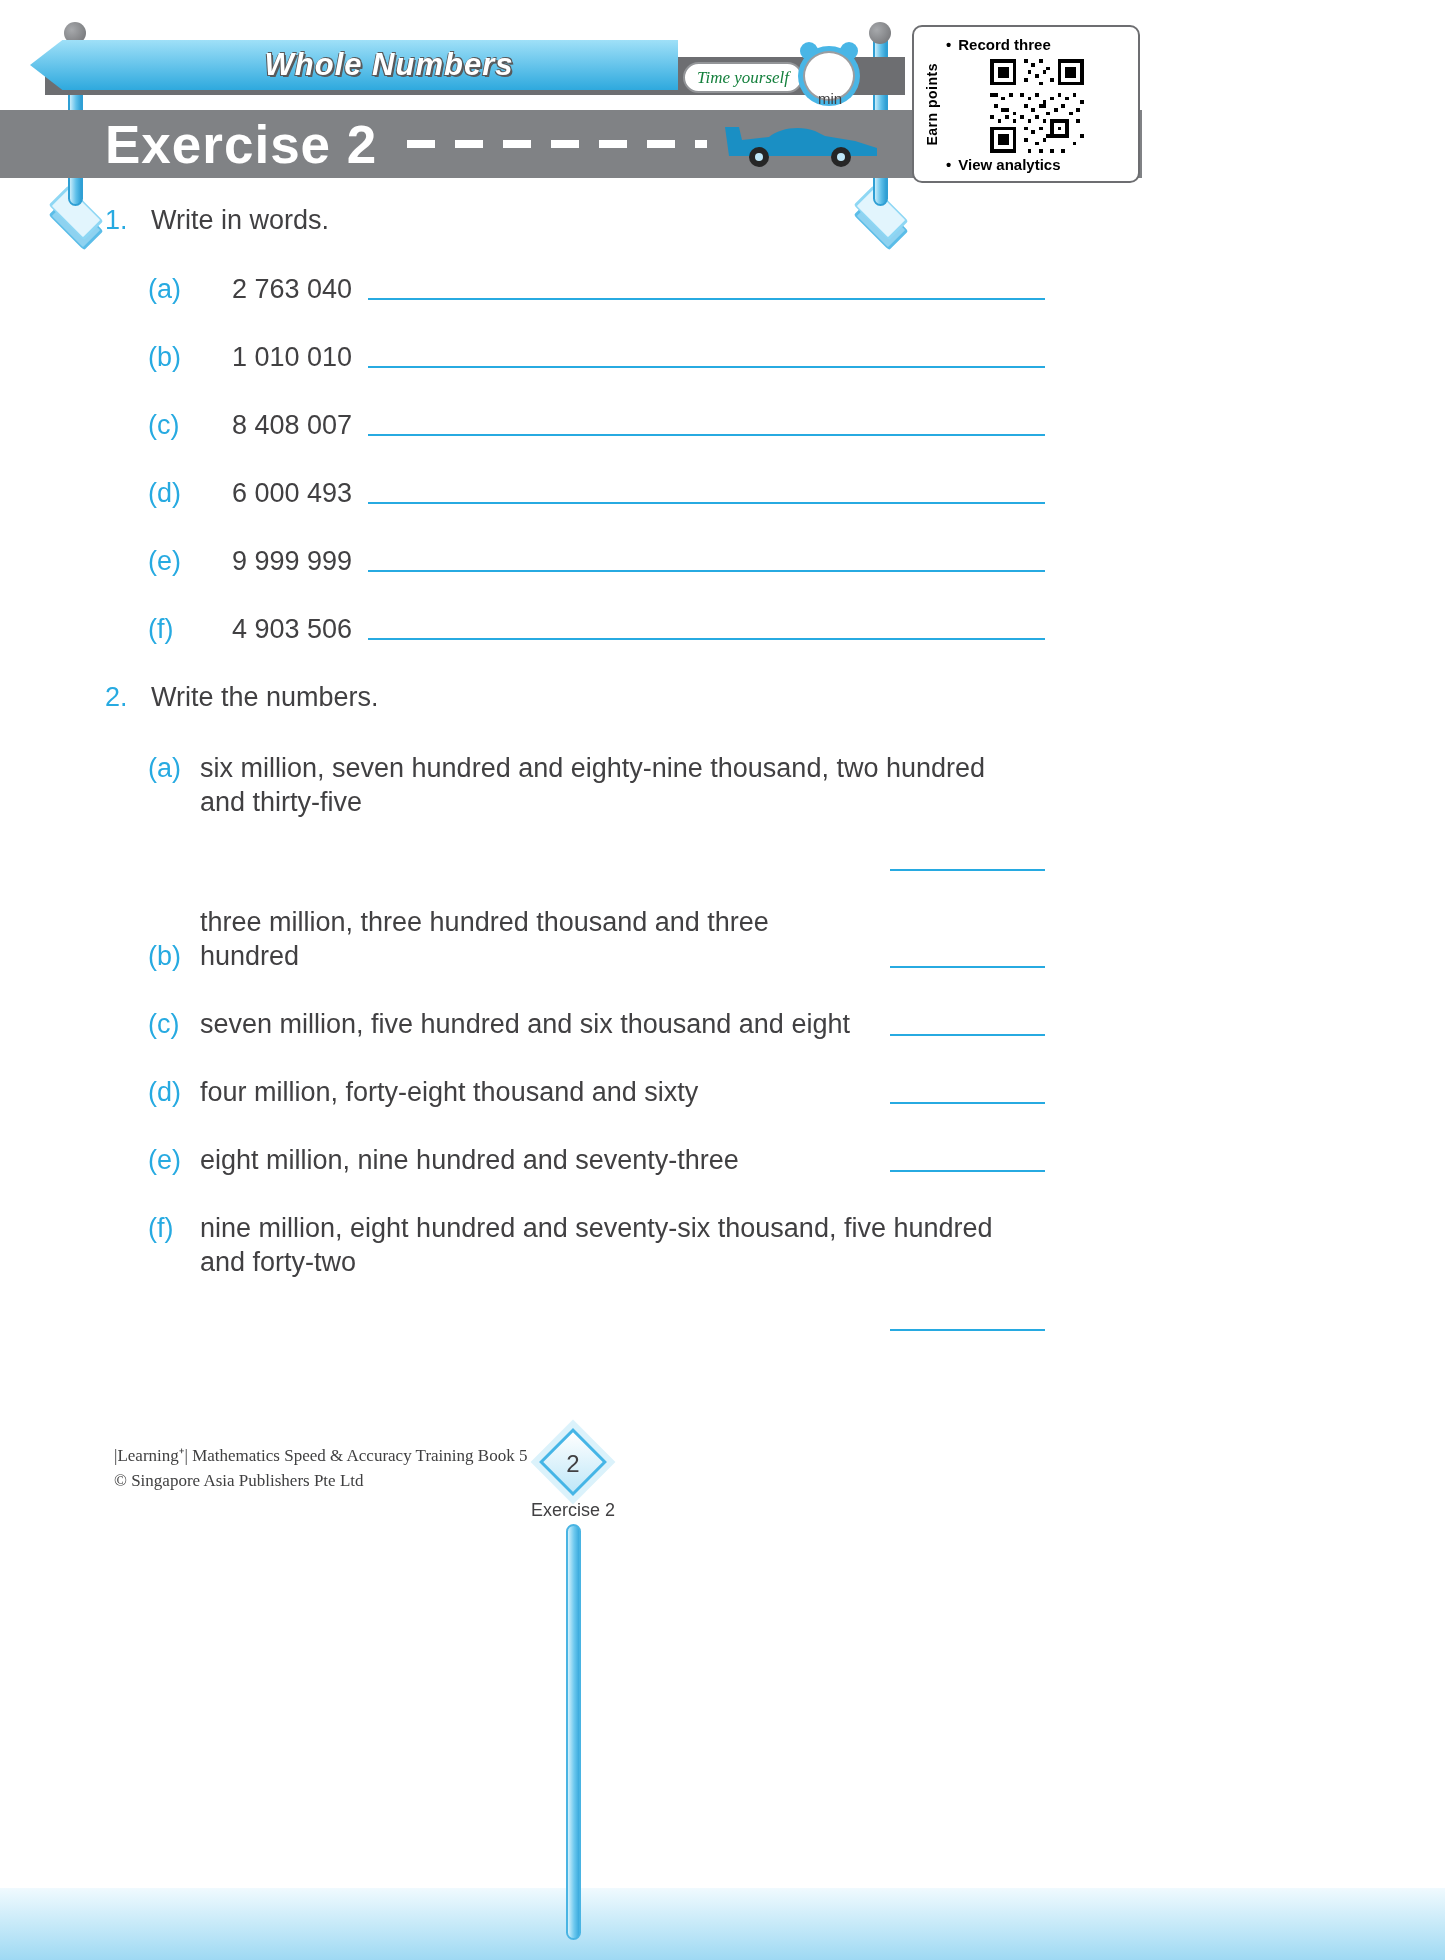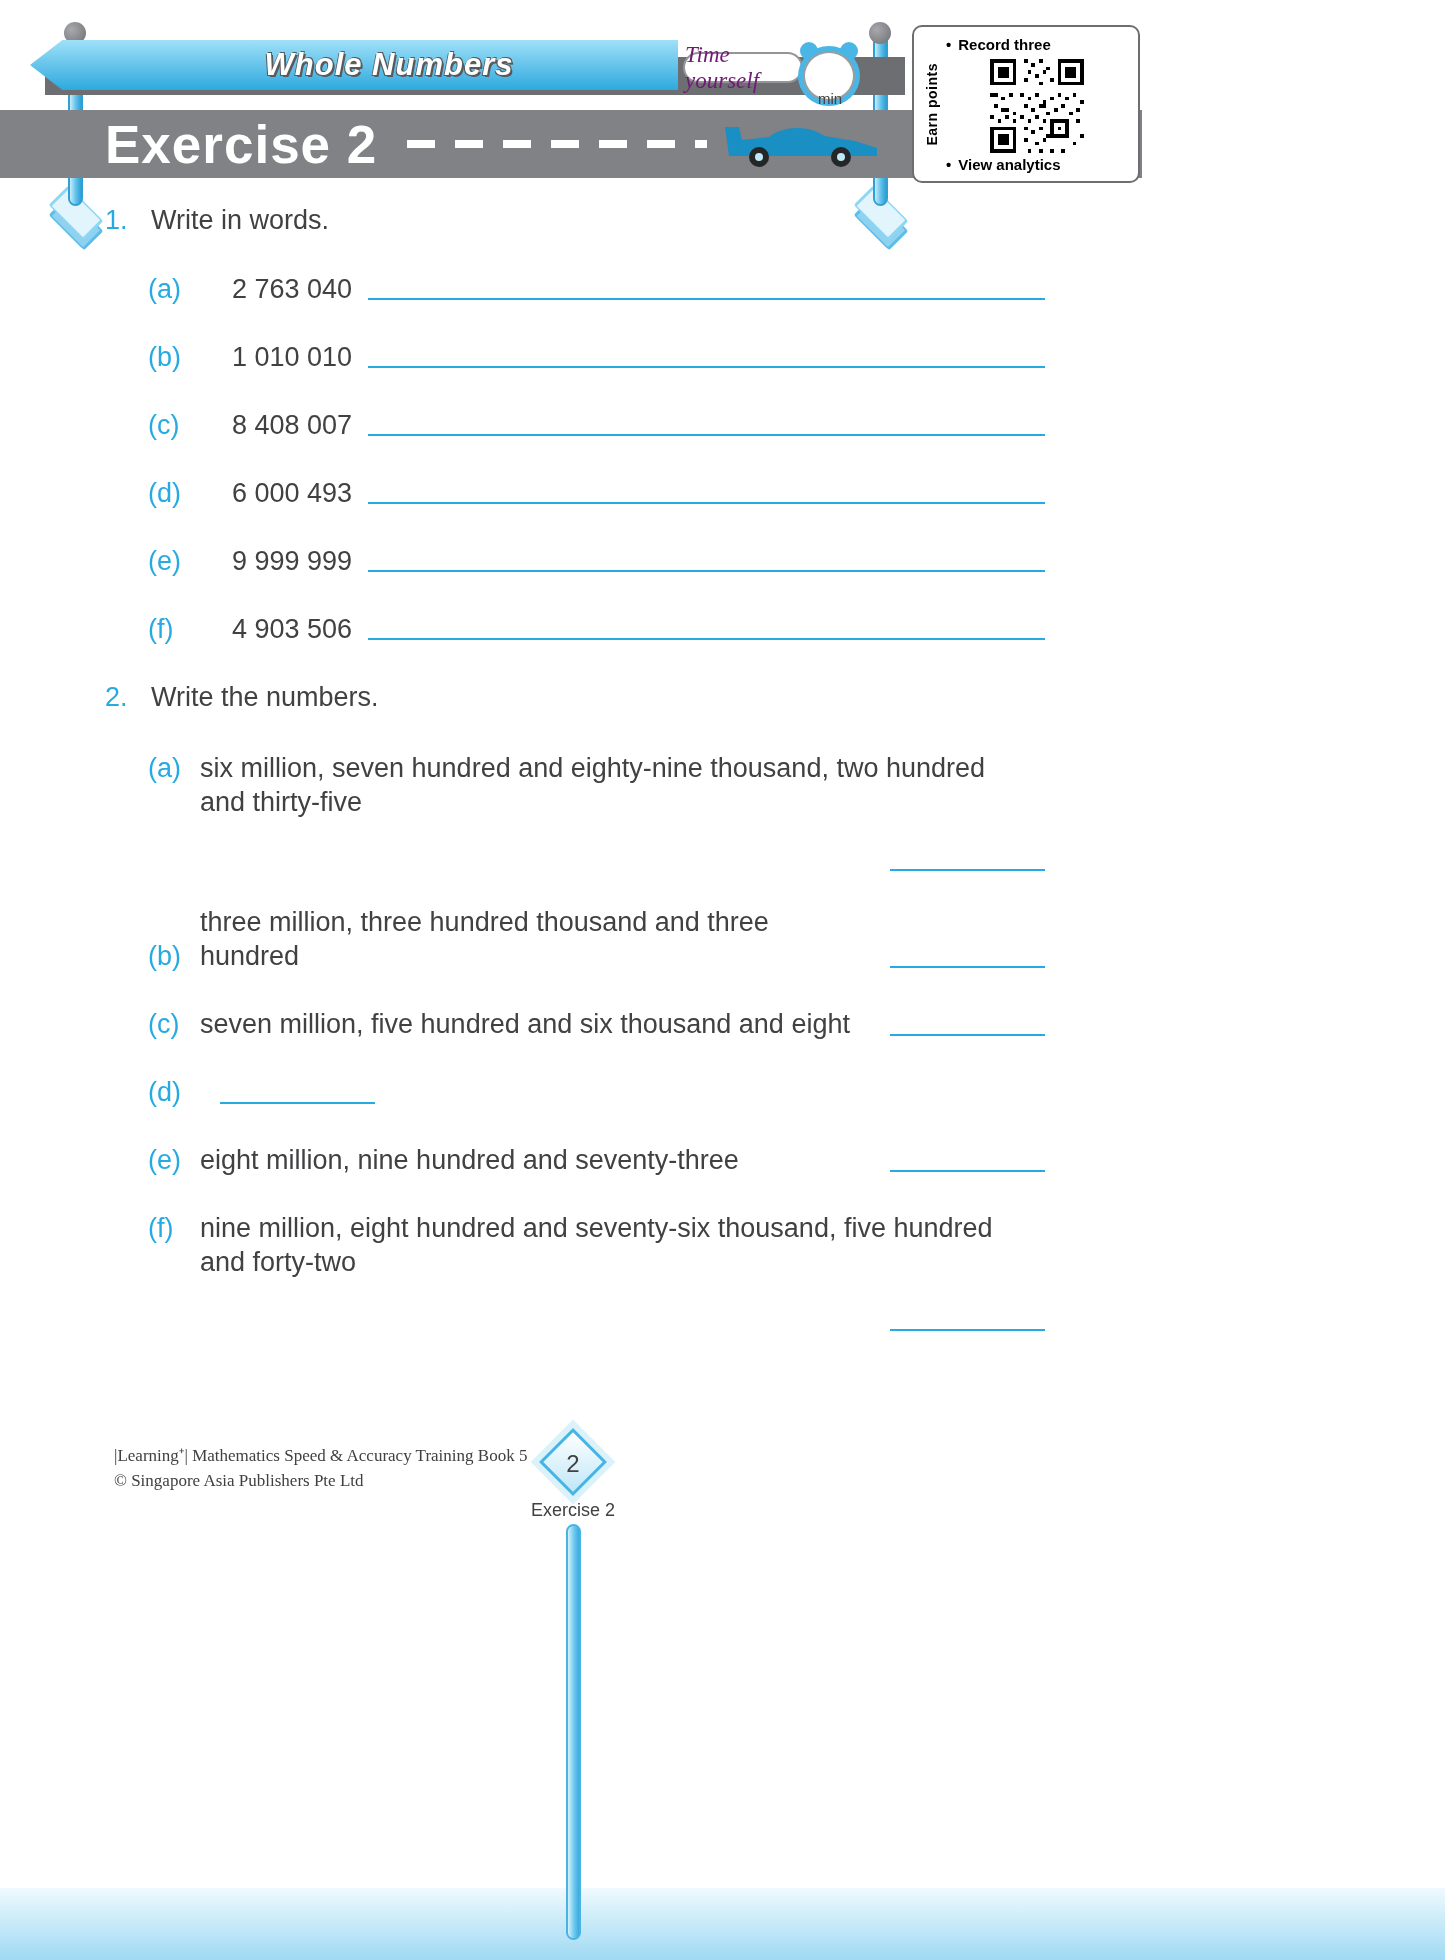--- a/index.html
+++ b/index.html
@@ -24,24 +24,24 @@
 
   
   .top-strip { position:absolute; left:45px; top:57px; width:860px; height:38px; background:#6d6e71; z-index:2; }
   .chapter-banner { position:absolute; left:30px; top:40px; width:648px; height:50px; z-index:3;
       background:linear-gradient(180deg,#9fe0f8,#2ea9de);
       clip-path:polygon(0 50%, 5% 0, 100% 0, 100% 100%, 5% 100%);
       display:flex; align-items:center; justify-content:center; }
   .chapter-title { font-size:31px; font-weight:bold; font-style:italic; color:#ffffff;
       padding-left:70px; letter-spacing:1px;
       text-shadow:2px 2px 0 #58595b, -1px 1px 0 #58595b, 1px -1px 0 #58595b; }
-  .time-badge { position:absolute; left:683px; top:52px; width:120px; height:31px; z-index:4;
+  .time-badge { position:absolute; left:683px; top:62px; width:120px; height:31px; z-index:4;
       background:#fff; border:2px solid #939598; border-radius:17px;
       display:flex; align-items:center; justify-content:center;
-      font-family:"Liberation Serif", serif; font-style:italic; font-size:23px; color:#701a75; }
+      font-family:"Liberation Serif", serif; font-style:italic; font-size:17px; color:#15803d; }
   .timer { position:absolute; left:796px; top:42px; width:66px; height:66px; z-index:4; }
   .timer .ear { position:absolute; width:18px; height:18px; border-radius:50%; background:#49b6e6; top:0; }
   .timer .ear.l { left:4px; } .timer .ear.r { right:4px; }
   .timer .bg { position:absolute; inset:4px 2px 2px 2px; background:#49b6e6; border-radius:50%; }
   .timer .face { position:absolute; inset:9px 7px 7px 7px; background:#fff; border:2px solid #9b9da0; border-radius:50%; }
   .min-label { position:absolute; left:818px; top:90px; z-index:5; font-size:15px; color:#414042; }
 
   .exercise-band { position:absolute; left:0; top:110px; width:1142px; height:68px; background:#808285;
       display:flex; align-items:center; z-index:2; }
   .exercise-title { margin-left:105px; font-size:53px; font-weight:bold; color:#ffffff; letter-spacing:1px; }
@@ -297,20 +297,21 @@
         </div>
 
         <div class="q2-item">
           <span class="item-label">(c)</span>
           <span class="q2-text">seven million, five hundred and six thousand and eight</span>
           <span class="answer-blank"></span>
         </div>
 
         <div class="q2-item">
           <span class="item-label">(d)</span>
+          <span class="q2-text">four million, forty-eight thousand and sixty</span>
           <span class="answer-blank"></span>
         </div>
 
         <div class="q2-item">
           <span class="item-label">(e)</span>
           <span class="q2-text">eight million, nine hundred and seventy-three</span>
           <span class="answer-blank"></span>
         </div>
 
         <div class="q2-item multi">

